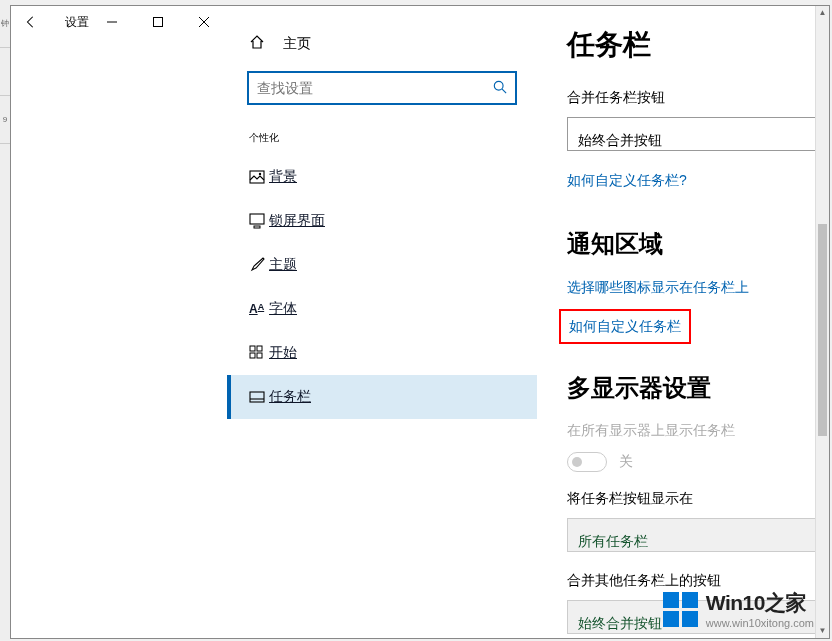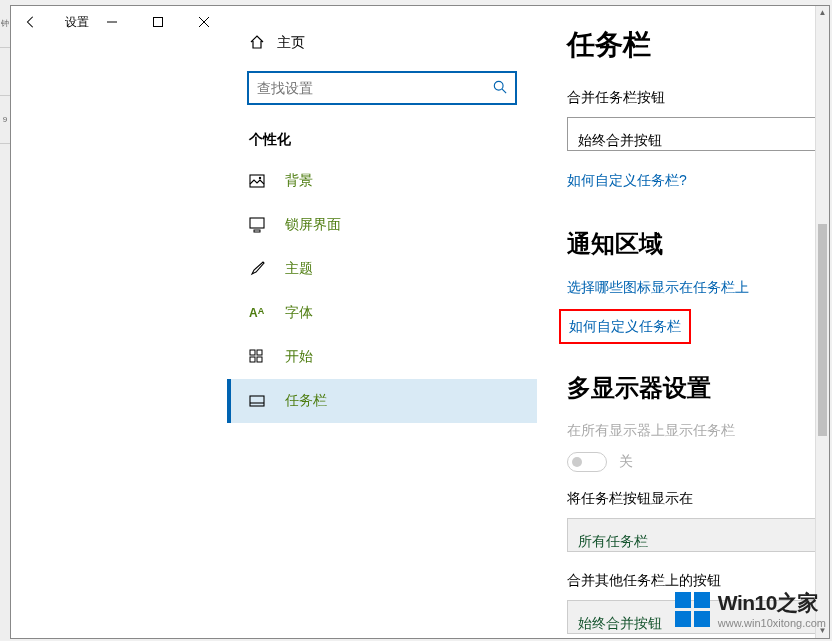--- a/index.html
+++ b/index.html
@@ -12,31 +12,31 @@
     .titlebar-left { display: flex; align-items: center; gap: 20px; }
     .back-btn { width: 28px; height: 28px; display: flex; align-items: center; justify-content: center; cursor: default; font-size: 16px; color: #000; }
     .app-title { font-size: 12px; color: #000; }
     .titlebar-right { margin-left: auto; display: flex; }
     .win-btn { width: 46px; height: 30px; display: flex; align-items: center; justify-content: center; font-size: 11px; font-family: "Segoe MDL2 Assets", sans-serif; cursor: default; }
     .win-btn svg { width: 10px; height: 10px; }
     
     .content { flex: 1; display: flex; position: relative; overflow: hidden; }
     
     .sidebar { width: 310px; padding: 18px 0 0 0; overflow: hidden; }
-    .home-row { display: flex; align-items: flex-start; gap: 12px; padding: 10px 20px 10px 22px; font-size: 14px; color: #000; }
+    .home-row { display: flex; align-items: center; gap: 18px; padding: 10px 20px 10px 22px; font-size: 14px; color: #000; }
     .home-row .icon { width: 16px; }
     
     .sidebar-pad { padding: 0 20px; }
     .search-box { margin: 8px 0 10px 0; border: 2px solid #0063B1; height: 34px; display: flex; align-items: center; padding: 0 8px; gap: 18px; }
     .search-box input { flex: 1; border: none; outline: none; font-size: 14px; color: #888; background: transparent; }
     .search-icon { color: #0063B1; font-size: 14px; }
     
-    .section-title { font-size: 14px; font-weight: 700; padding: 16px 22px 10px 22px; }
-    
-    .nav-item { display: flex; align-items: center; gap: 20px; padding: 13px 20px 13px 22px; font-size: 14px; color: #4d7c0f; position: relative; }
+    .section-title { font-size: 10px; font-weight: 400; padding: 16px 22px 10px 22px; }
+    
+    .nav-item { display: flex; align-items: center; gap: 4px; padding: 13px 20px 13px 22px; font-size: 14px; color: #0f172a; position: relative; text-decoration: underline; }
     .nav-item .icon { width: 16px; display: inline-flex; }
     .nav-item.active { background: #d9eaf5; }
     .nav-item.active::before { content: ""; position: absolute; left: 0; top: 0; bottom: 0; width: 4px; background: #0063B1; }
     
     .main { flex: 1; padding: 20px 40px 0 30px; overflow: hidden; position: relative; }
     .main h1 { font-size: 28px; font-weight: 600; margin-bottom: 25px; }
     .label { font-size: 14px; color: #000; margin-bottom: 10px; }
     .dropdown { width: 444px; height: 34px; border: 1px solid #999; display: flex; align-items: flex-end; justify-content: space-between; padding: 0 10px; font-size: 14px; margin-bottom: 20px; background: #fff; }
     .dropdown.disabled { background: #f0f0f0; border-color: #ccc; color: #14532d; }
     .chevron { font-size: 12px; color: #555; }
@@ -48,21 +48,21 @@
     .red-box { border: 2px solid #ff0000; display: inline-block; padding: 6px 8px; margin-top: -4px; margin-bottom: 6px; margin-left: -8px; }
     
     .disabled-label { font-size: 14px; color: #aaa; margin-bottom: 12px; }
     .toggle-row { display: flex; align-items: center; gap: 12px; margin-bottom: 18px; }
     .toggle { width: 40px; height: 20px; border: 1px solid #888; border-radius: 10px; position: relative; background: #fff; }
     .toggle.disabled { border-color: #ccc; }
     .toggle-knob { width: 10px; height: 10px; background: #888; border-radius: 50%; position: absolute; left: 4px; top: 4px; }
     .toggle.disabled .toggle-knob { background: #ccc; }
     .toggle-label { font-size: 14px; color: #aaa; }
     
-    .watermark { position: absolute; right: 6px; bottom: 12px; display: flex; align-items: center; gap: 8px; pointer-events: none; }
+    .watermark { position: absolute; right: 18px; bottom: 12px; display: flex; align-items: center; gap: 8px; pointer-events: none; }
     .wm-logo { display: flex; gap: 3px; }
     .wm-col { display: flex; flex-direction: column; gap: 3px; }
     .wm-sq { width: 16px; height: 16px; background: #0078D7; }
     .wm-text { display: flex; flex-direction: column; }
     .wm-l1 { font-size: 21px; font-weight: 700; color: #222; letter-spacing: -0.5px; }
     .wm-l2 { font-size: 11px; color: #888; }
     
     .scrollbar-v { position: absolute; right: 0; top: 0; bottom: 0; width: 14px; background: #f0f0f0; border-left: 1px solid #ddd; }
     .scrollbar-thumb { position: absolute; left: 2px; right: 2px; top: 218px; height: 212px; background: #c0c0c0; }
     .scrollbar-arrow { position: absolute; left: 0; right: 0; height: 14px; text-align: center; font-size: 8px; color: #666; line-height: 14px; }

